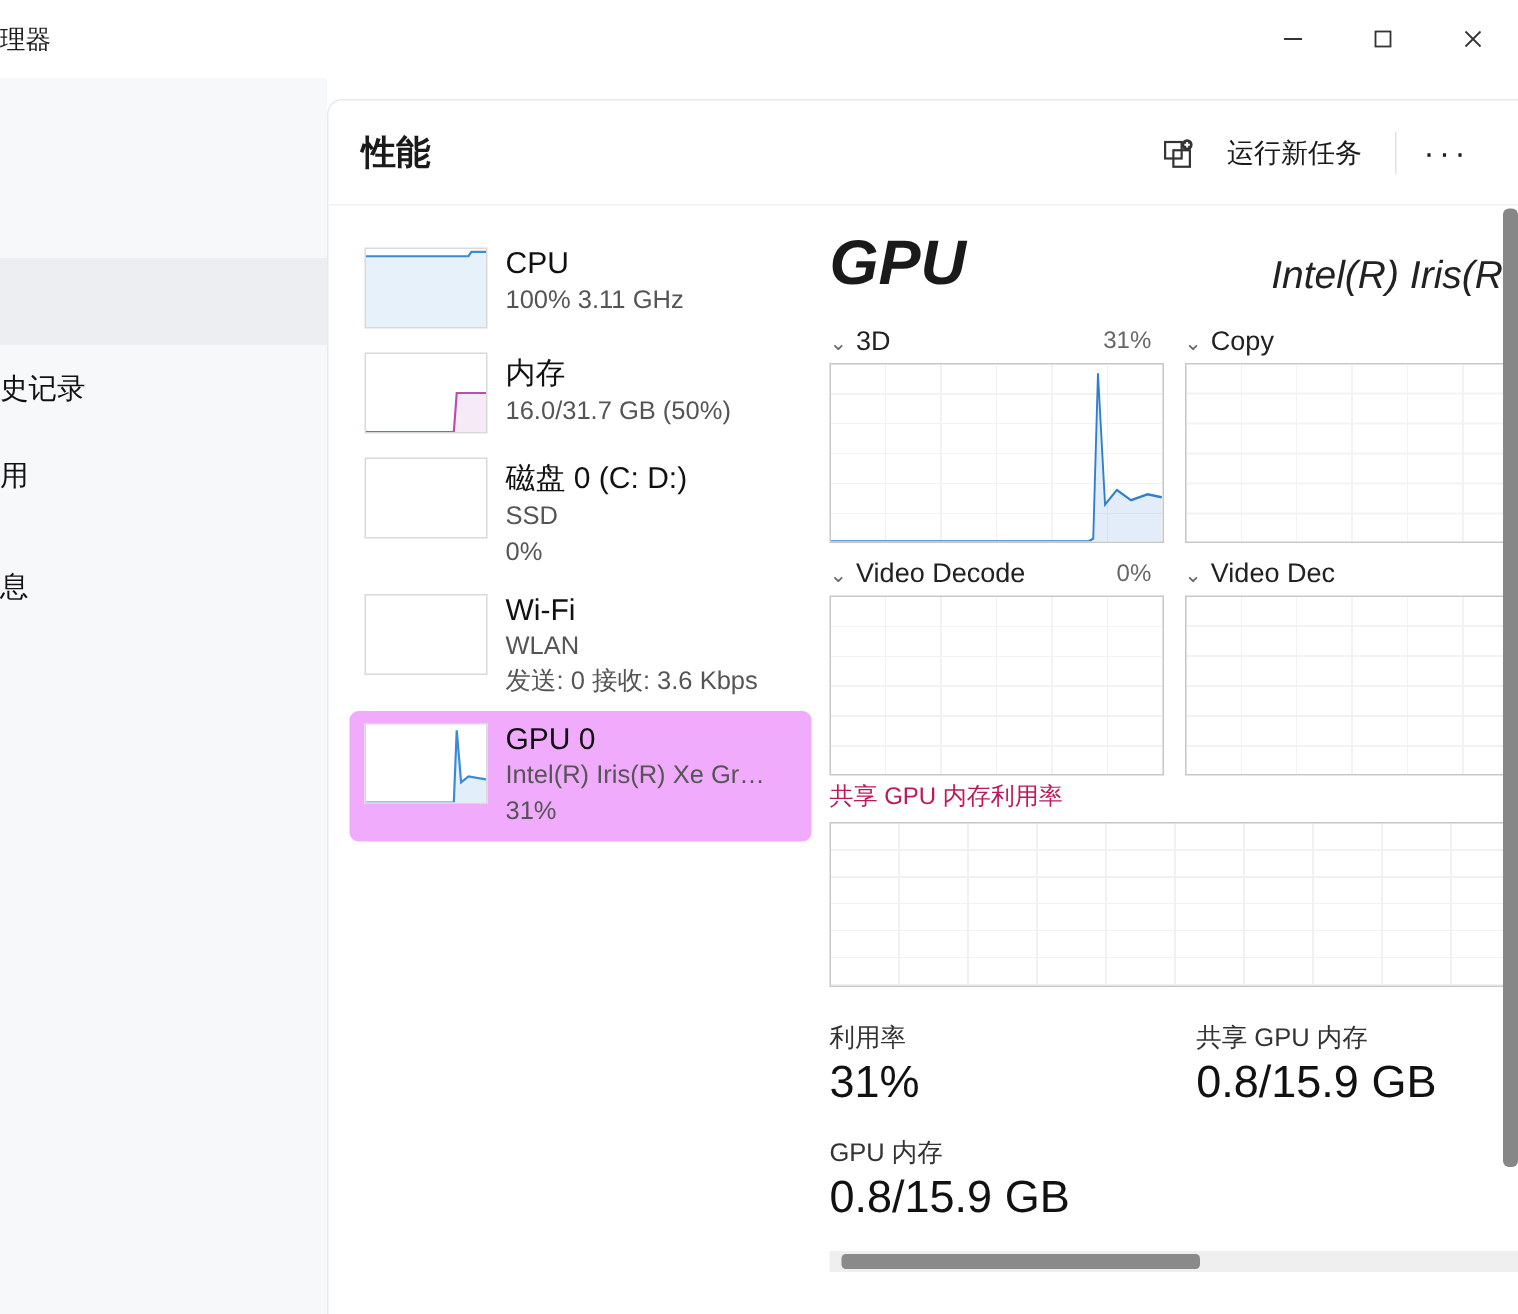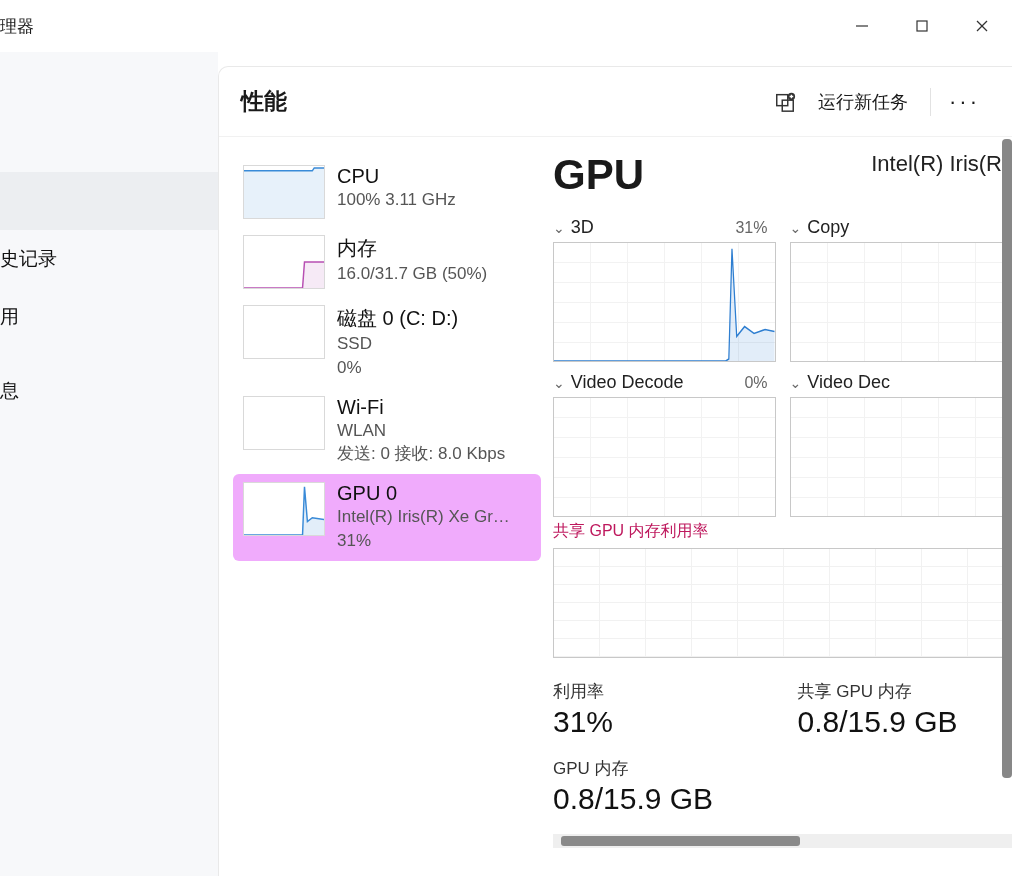--- a/index.html
+++ b/index.html
@@ -44,24 +44,24 @@
 .mini-item.selected { background: #f0abfc; }
 .mini-graph { width: 82px; height: 54px; border: 1px solid #d9d9d9; background: #fff; position: relative; overflow: hidden; }
 .mini-graph svg { width: 100%; height: 100%; }
 .mini-text .t1 { font-size: 20px; font-weight: 400; color: #111; }
 .mini-text .t2, .mini-text .t3 { font-size: 17px; color: #555; line-height: 1.4; }
 .mini-text { min-width: 0; }
 .mini-text .t2.ellipsis { white-space: nowrap; overflow: hidden; text-overflow: ellipsis; max-width: 200px; }
 
 
 .detail { flex: 1; padding: 14px 0 0 4px; display: flex; flex-direction: column; min-width: 0; position: relative; overflow: hidden; }
-.detail-head { display: flex; align-items: flex-start; gap: 33px; padding-right: 10px; }
+.detail-head { display: flex; align-items: flex-end; gap: 33px; padding-right: 10px; font-style: italic; }
 .detail-head h2 { font-size: 42px; font-weight: 600; }
 .detail-head .spacer { flex: 1; }
-.detail-head .model { font-size: 22px; color: #222; white-space: nowrap; }
+.detail-head .model { font-size: 26px; color: #222; white-space: nowrap; }
 
 .engine-grid { display: grid; grid-template-columns: 1fr 1fr; gap: 10px 14px; margin-top: 18px; padding-right: 0; }
 .engine-cell .lab { display: flex; align-items: center; font-size: 18px; color: #222; gap: 6px; }
 .engine-cell .lab .chev { font-size: 14px; color: #6a6a6a; }
 .engine-cell .lab .pct { margin-left: auto; font-size: 16px; color: #666; padding-right: 8px;}
 .engine-chart { height: 120px; border: 1px solid #c8c8c8; background:
   repeating-linear-gradient(to bottom, transparent, transparent 19px, #f2f2f2 19px, #f2f2f2 20px),
   repeating-linear-gradient(to right, transparent, transparent 36px, #f2f2f2 36px, #f2f2f2 37px);
   position: relative; overflow: hidden; margin-top: 4px;
 }
@@ -188,21 +188,21 @@
               <div class="t2">SSD</div>
               <div class="t3">0%</div>
             </div>
           </div>
 
           <div class="mini-item">
             <div class="mini-graph"></div>
             <div class="mini-text">
               <div class="t1">Wi-Fi</div>
               <div class="t2">WLAN</div>
-              <div class="t3">发送: 0 接收: 8.0 Kbps</div>
+              <div class="t3">发送: 0 接收: 3.6 Kbps</div>
             </div>
           </div>
 
           <div class="mini-item selected">
             <div class="mini-graph">
               <svg viewBox="0 0 82 54" preserveAspectRatio="none">
                 <path d="M0,54 L60,54 L62,4 L65,40 L70,36 L82,38" fill="none" stroke="#3a8bd8" stroke-width="1.5"></path>
                 <path d="M0,54 L60,54 L62,4 L65,40 L70,36 L82,38 L82,54 Z" fill="#3a8bd8" fill-opacity="0.15"></path>
               </svg>
             </div>

